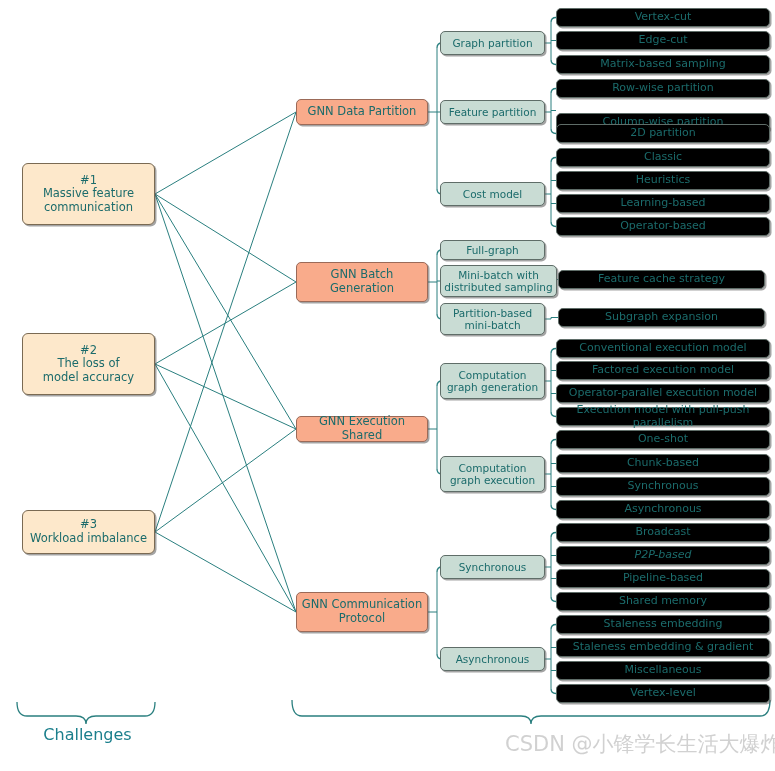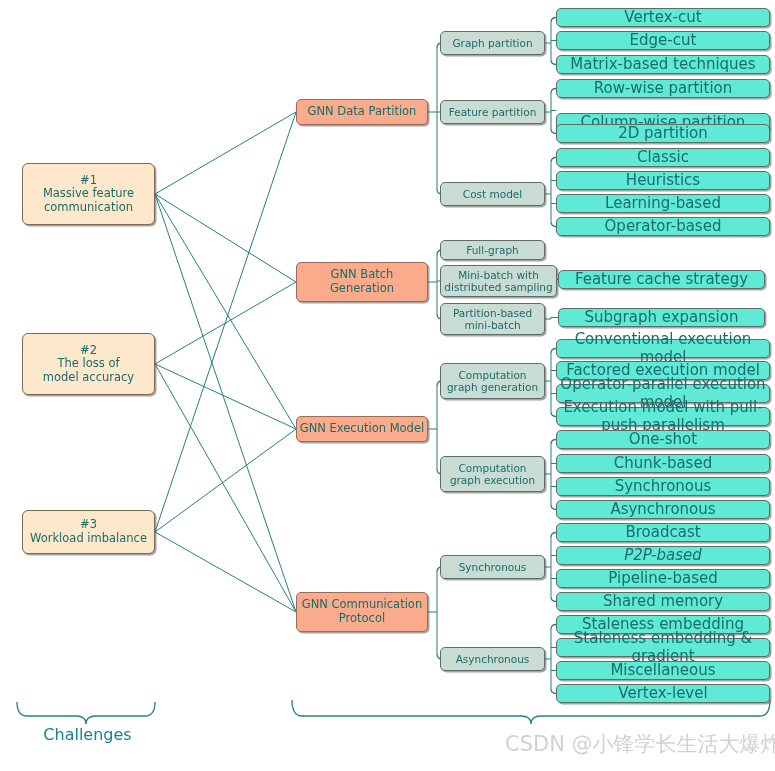--- a/index.html
+++ b/index.html
@@ -15,21 +15,21 @@
     display:flex;align-items:center;justify-content:center;
     text-align:center;line-height:1.18;
     border-radius:5px;color:#1b6b6b;
     border:1px solid #6b6257;
     box-shadow:1.5px 1.5px 0 rgba(90,90,90,.55);
     white-space:pre-line;
   }
   .challenge{background:#fde8cb;border-color:#7a6a53;font-size:11.5px;border-radius:6px;}
   .cat{background:#f9ab8b;border-color:#9b6a58;font-size:11.5px;}
   .sub{background:#c9dcd4;border-color:#5f6d68;font-size:10.5px;}
-  .leaf{background:#5eead4;border-color:#5f6d68;font-size:15px;}
+  .leaf{background:#000000;border-color:#5f6d68;font-size:11px;}
 
   .brace-label{
     position:absolute;color:#1b7f8c;font-size:16px;text-align:center;
   }
   .caption{
     position:absolute;left:0;width:775px;text-align:center;
     font-family:"Liberation Serif","DejaVu Serif",serif;
     font-size:14.5px;color:#111;
   }
   .watermark{
@@ -146,40 +146,40 @@
 Massive feature
 communication</div>
       <div class="node challenge" style="left: 22px; top: 333px; width: 133px; height: 62px;">#2
 The loss of
 model accuracy</div>
       <div class="node challenge" style="left: 22px; top: 510px; width: 133px; height: 44px;">#3
 Workload imbalance</div>
       <div class="node cat" style="left: 296px; top: 99px; width: 132px; height: 26px;">GNN Data Partition</div>
       <div class="node cat" style="left: 296px; top: 262px; width: 132px; height: 40px;">GNN Batch
 Generation</div>
-      <div class="node cat" style="left: 296px; top: 416px; width: 132px; height: 26px;">GNN Execution Model</div>
+      <div class="node cat" style="left: 296px; top: 416px; width: 132px; height: 26px;">GNN Execution Shared</div>
       <div class="node cat" style="left: 296px; top: 592px; width: 132px; height: 40px;">GNN Communication
 Protocol</div>
       <div class="node sub" style="left: 440px; top: 31px; width: 105px; height: 24px;">Graph partition</div>
       <div class="node sub" style="left: 440px; top: 100px; width: 105px; height: 24px;">Feature partition</div>
       <div class="node sub" style="left: 440px; top: 182px; width: 105px; height: 24px;">Cost model</div>
       <div class="node sub" style="left: 440px; top: 240px; width: 105px; height: 20px;">Full-graph</div>
       <div class="node sub" style="left: 440px; top: 265px; width: 117px; height: 32px;">Mini-batch with
 distributed sampling</div>
       <div class="node sub" style="left: 440px; top: 303px; width: 105px; height: 32px;">Partition-based
 mini-batch</div>
       <div class="node sub" style="left: 440px; top: 363px; width: 105px; height: 36px;">Computation
 graph generation</div>
       <div class="node sub" style="left: 440px; top: 456px; width: 105px; height: 36px;">Computation
 graph execution</div>
       <div class="node sub" style="left: 440px; top: 555px; width: 105px; height: 24px;">Synchronous</div>
       <div class="node sub" style="left: 440px; top: 647px; width: 105px; height: 24px;">Asynchronous</div>
       <div class="node leaf" style="left: 556px; top: 8px; width: 214px; height: 19px;">Vertex-cut</div>
       <div class="node leaf" style="left: 556px; top: 31px; width: 214px; height: 19px;">Edge-cut</div>
-      <div class="node leaf" style="left: 556px; top: 55px; width: 214px; height: 19px;">Matrix-based techniques</div>
+      <div class="node leaf" style="left: 556px; top: 55px; width: 214px; height: 19px;">Matrix-based sampling</div>
       <div class="node leaf" style="left: 556px; top: 79px; width: 214px; height: 19px;">Row-wise partition</div>
       <div class="node leaf" style="left: 556px; top: 113px; width: 214px; height: 19px;">Column-wise partition</div>
       <div class="node leaf" style="left: 556px; top: 124px; width: 214px; height: 19px;">2D partition</div>
       <div class="node leaf" style="left: 556px; top: 148px; width: 214px; height: 19px;">Classic</div>
       <div class="node leaf" style="left: 556px; top: 171px; width: 214px; height: 19px;">Heuristics</div>
       <div class="node leaf" style="left: 556px; top: 194px; width: 214px; height: 19px;">Learning-based</div>
       <div class="node leaf" style="left: 556px; top: 217px; width: 214px; height: 19px;">Operator-based</div>
       <div class="node leaf" style="left: 558px; top: 270px; width: 207px; height: 19px;">Feature cache strategy</div>
       <div class="node leaf" style="left: 558px; top: 308px; width: 207px; height: 19px;">Subgraph expansion</div>
       <div class="node leaf" style="left: 556px; top: 339px; width: 214px; height: 19px;">Conventional execution model</div>

